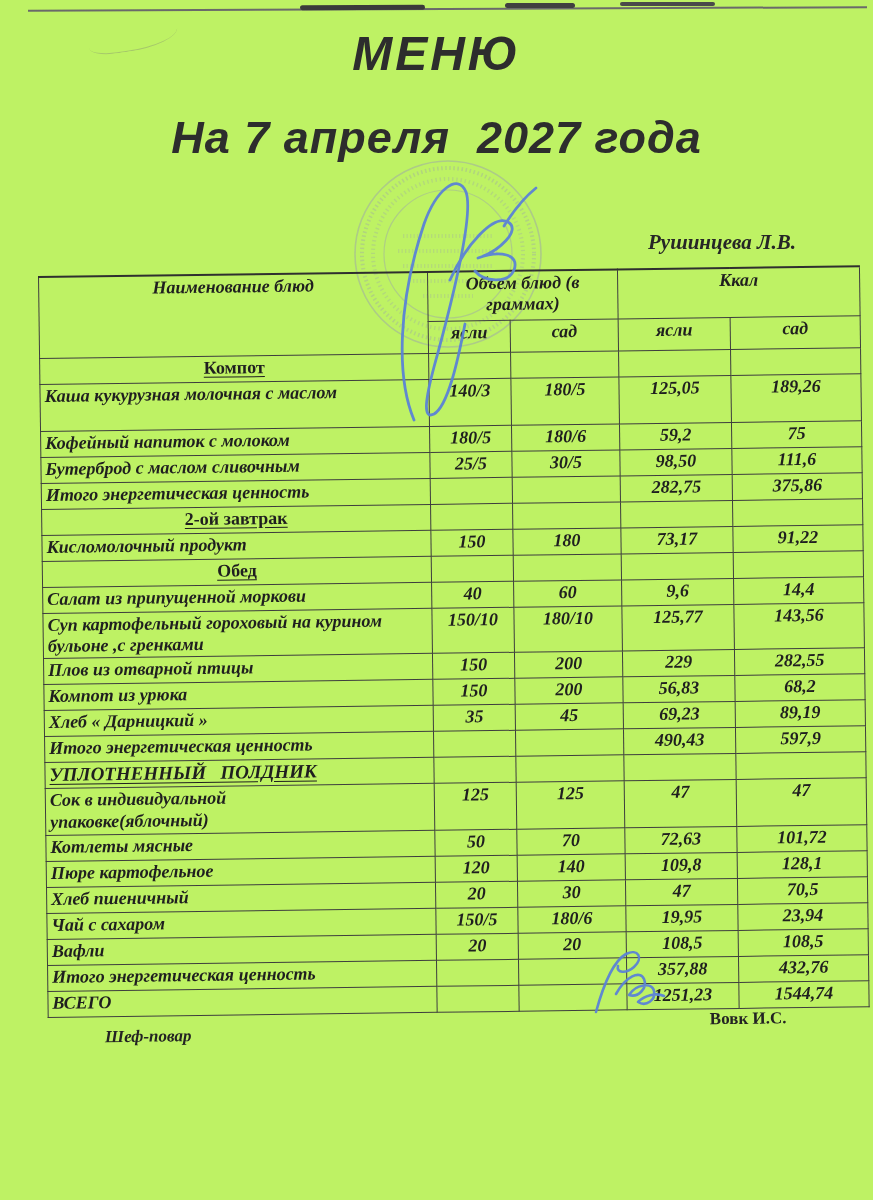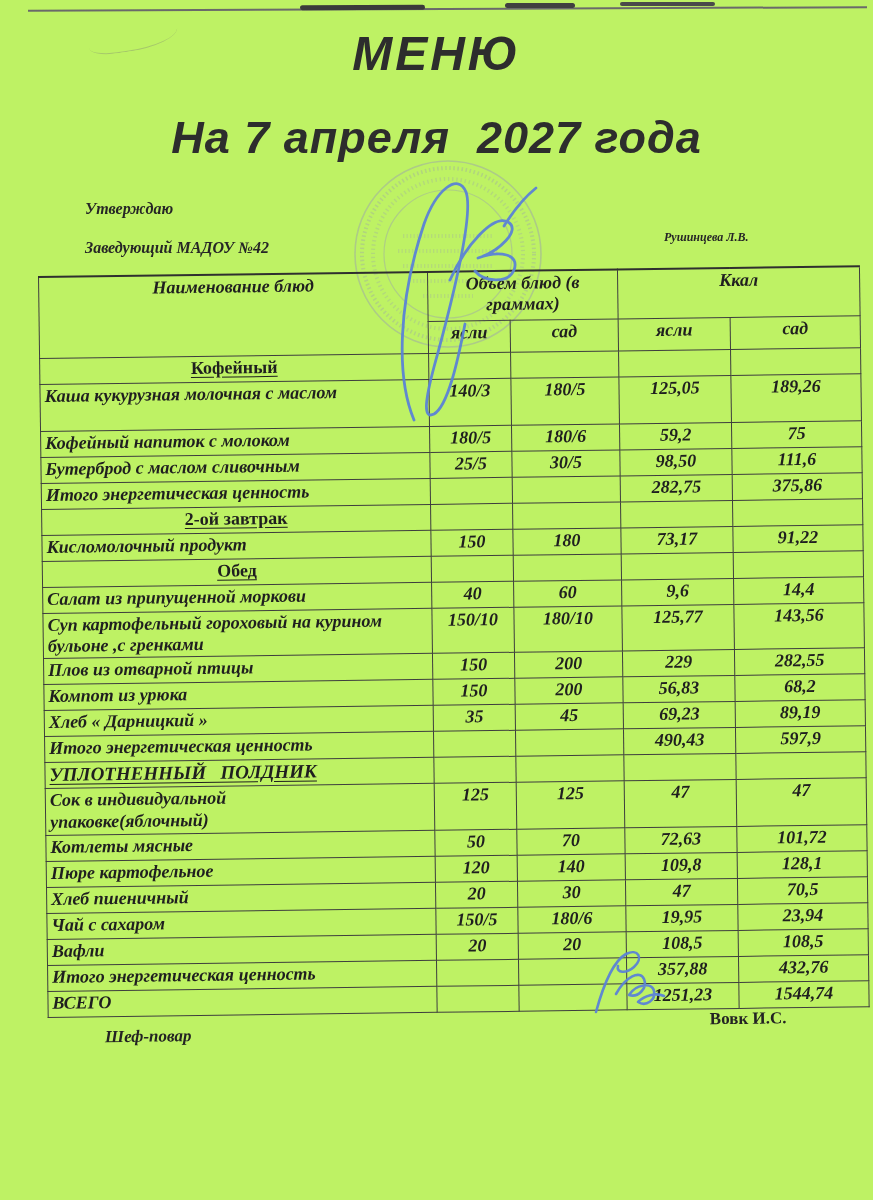--- a/index.html
+++ b/index.html
@@ -23,21 +23,21 @@
     white-space:pre;
   }
   .subtitle{
     position:absolute;left:0;right:0;top:112px;text-align:center;
     font-family:"Liberation Sans","DejaVu Sans",sans-serif;
     font-weight:bold;font-style:italic;font-size:45px;letter-spacing:1px;color:#2d2d2d;
     white-space:pre;
   }
   .approve{position:absolute;left:85px;top:200px;font-weight:bold;font-style:italic;font-size:16px;color:#262626;}
   .approve .l2{margin-top:21px;}
-  .approver{position:absolute;left:664px;top:230px;font-weight:bold;font-style:italic;font-size:12px;color:#262626;font-family:Liberation Serif, serif;}
+  .approver{position:absolute;left:648px;top:230px;font-weight:bold;font-style:italic;font-size:21px;color:#262626;font-family:Liberation Serif, serif;}
 
   
   .stamp{position:absolute;left:348px;top:156px;z-index:1;}
   .sig-top{position:absolute;left:362px;top:152px;z-index:3;}
   .sig-bottom{position:absolute;left:586px;top:946px;z-index:3;}
 
   
   .sheet{position:absolute;left:38px;top:276px;width:821px;transform:rotate(-0.75deg);transform-origin:0 0;z-index:2;}
   table.menu{width:821px;border-collapse:collapse;table-layout:fixed;}
   table.menu td,table.menu th{
@@ -70,24 +70,20 @@
 
   <div class="top-edge"></div>
   <div class="top-edge-b1"></div>
   <div class="top-edge-b2"></div>
   <div class="top-edge-b3"></div>
   <div class="corner-mark"></div>
 
   <div class="title">МЕНЮ</div>
   <div class="subtitle">На 7 апреля  2027 года</div>
 
-  <div class="approve">
-    <div class="l1">Утверждаю</div>
-    <div class="l2">Заведующий МАДОУ №42</div>
-  </div>
   <div class="approver">Рушинцева Л.В.</div>
 
   <svg class="stamp" width="205" height="205" viewBox="0 0 205 205">
     <g fill="none" opacity="0.55">
       <circle cx="100" cy="98" r="93" stroke-width="1.6" opacity="0.65" stroke="#8d86c6"></circle>
       <circle cx="100" cy="98" r="86" stroke-width="4" stroke-dasharray="1.5 2.6" opacity="0.5" stroke="#8d86c6"></circle>
       <circle cx="100" cy="98" r="75" stroke-width="4" stroke-dasharray="1.4 2.8" opacity="0.42" stroke="#8d86c6"></circle>
       <circle cx="100" cy="98" r="64" stroke-width="1.2" opacity="0.6" stroke="#8d86c6"></circle>
       <path d="M 55,80 H 145 M 50,95 H 150 M 55,110 H 145 M 65,125 H 135 M 75,140 H 125" stroke-width="4" stroke-dasharray="1.3 2.2" opacity="0.38" stroke="#8d86c6"></path>
     </g>
@@ -119,21 +115,21 @@
         </tr>
         <tr>
           <th class="h-sub">ясли</th>
           <th class="h-sub">сад</th>
           <th class="h-sub">ясли</th>
           <th class="h-sub">сад</th>
         </tr>
       </thead>
       <tbody>
           <tr class="r">
-            <td class="name sec"><span class="sec-label">Кофейный</span></td>
+            <td class="name sec"><span class="sec-label">Компот</span></td>
             <td class="num"></td>
             <td class="num"></td>
             <td class="num"></td>
             <td class="num"></td>
           </tr>
           <tr class="r tall">
             <td class="name">Каша кукурузная  молочная с маслом</td>
             <td class="num">140/3</td>
             <td class="num">180/5</td>
             <td class="num">125,05</td>

